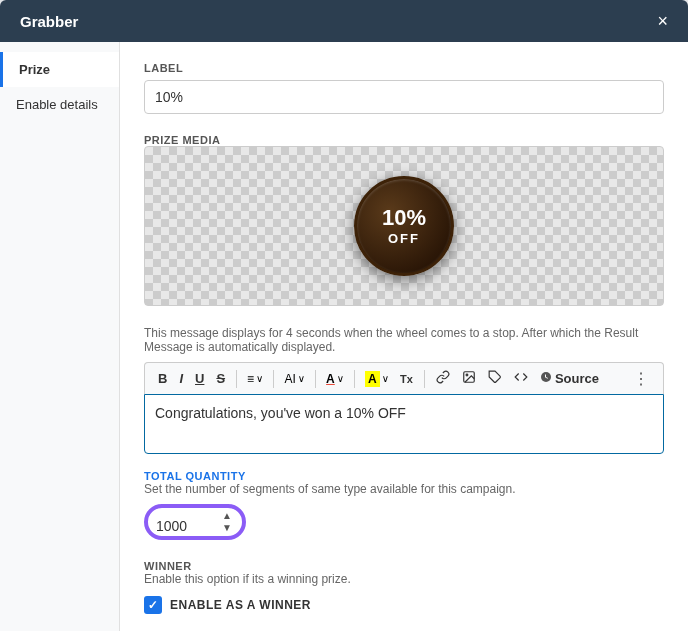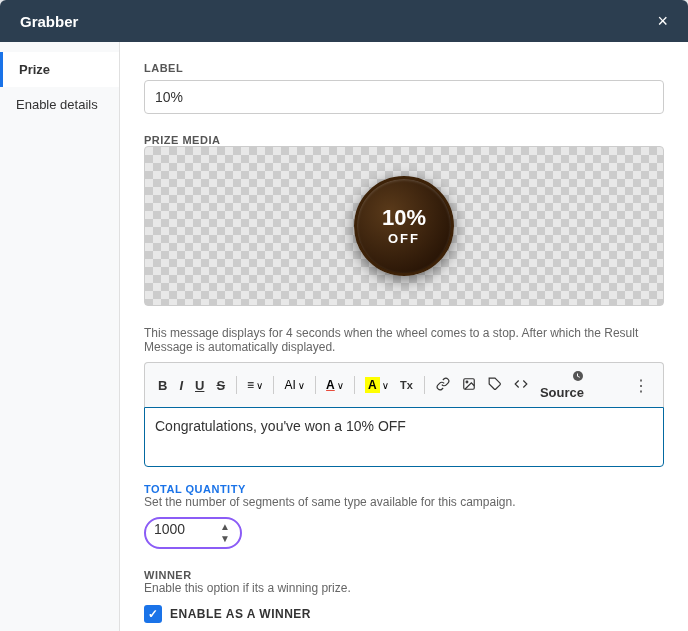--- a/index.html
+++ b/index.html
@@ -219,22 +219,22 @@
     }
     .total-qty-hint {
       font-size: 12px;
       color: #666;
       margin-bottom: 8px;
     }
 
     .qty-input-wrap {
       position: relative;
       display: inline-flex;
-      align-items: flex-start;
-      border: 2px solid #8b5cf6;
+      align-items: flex-end;
+      border: 4px solid #8b5cf6;
       border-radius: 20px;
       padding: 2px 8px;
     }
     .qty-input {
       border: none;
       outline: none;
       font-size: 14px;
       width: 60px;
       color: #333;
     }
@@ -383,21 +383,21 @@
                 <path d="M20.59 13.41l-7.17 7.17a2 2 0 0 1-2.83 0L2 12V2h10l8.59 8.59a2 2 0 0 1 0 2.82z"></path>
                 <line x1="7" y1="7" x2="7.01" y2="7"></line>
               </svg>
           </button>
           <button class="toolbar-btn" style="font-size:12px;">
             <svg width="14" height="14" viewBox="0 0 24 24" fill="none" stroke="#333" stroke-width="2">
                 <polyline points="16 18 22 12 16 6"></polyline>
                 <polyline points="8 6 2 12 8 18"></polyline>
               </svg>
           </button>
-          <button class="toolbar-btn" style="display:flex;align-items:flex-end;gap:3px;flex-direction:column;">
+          <button class="toolbar-btn" style="display:flex;align-items:flex-start;gap:3px;">
             <svg width="12" height="12" viewBox="0 0 24 24" fill="#555">
                 <circle cx="12" cy="12" r="10"></circle>
                 <path fill="white" d="M12 7v5l4 2-1 1.5-5-3V7z"></path>
               </svg>
             <span>Source</span>
           </button>
           <span class="toolbar-more">⋮</span>
         </div>
 
         <div class="editor-body">

